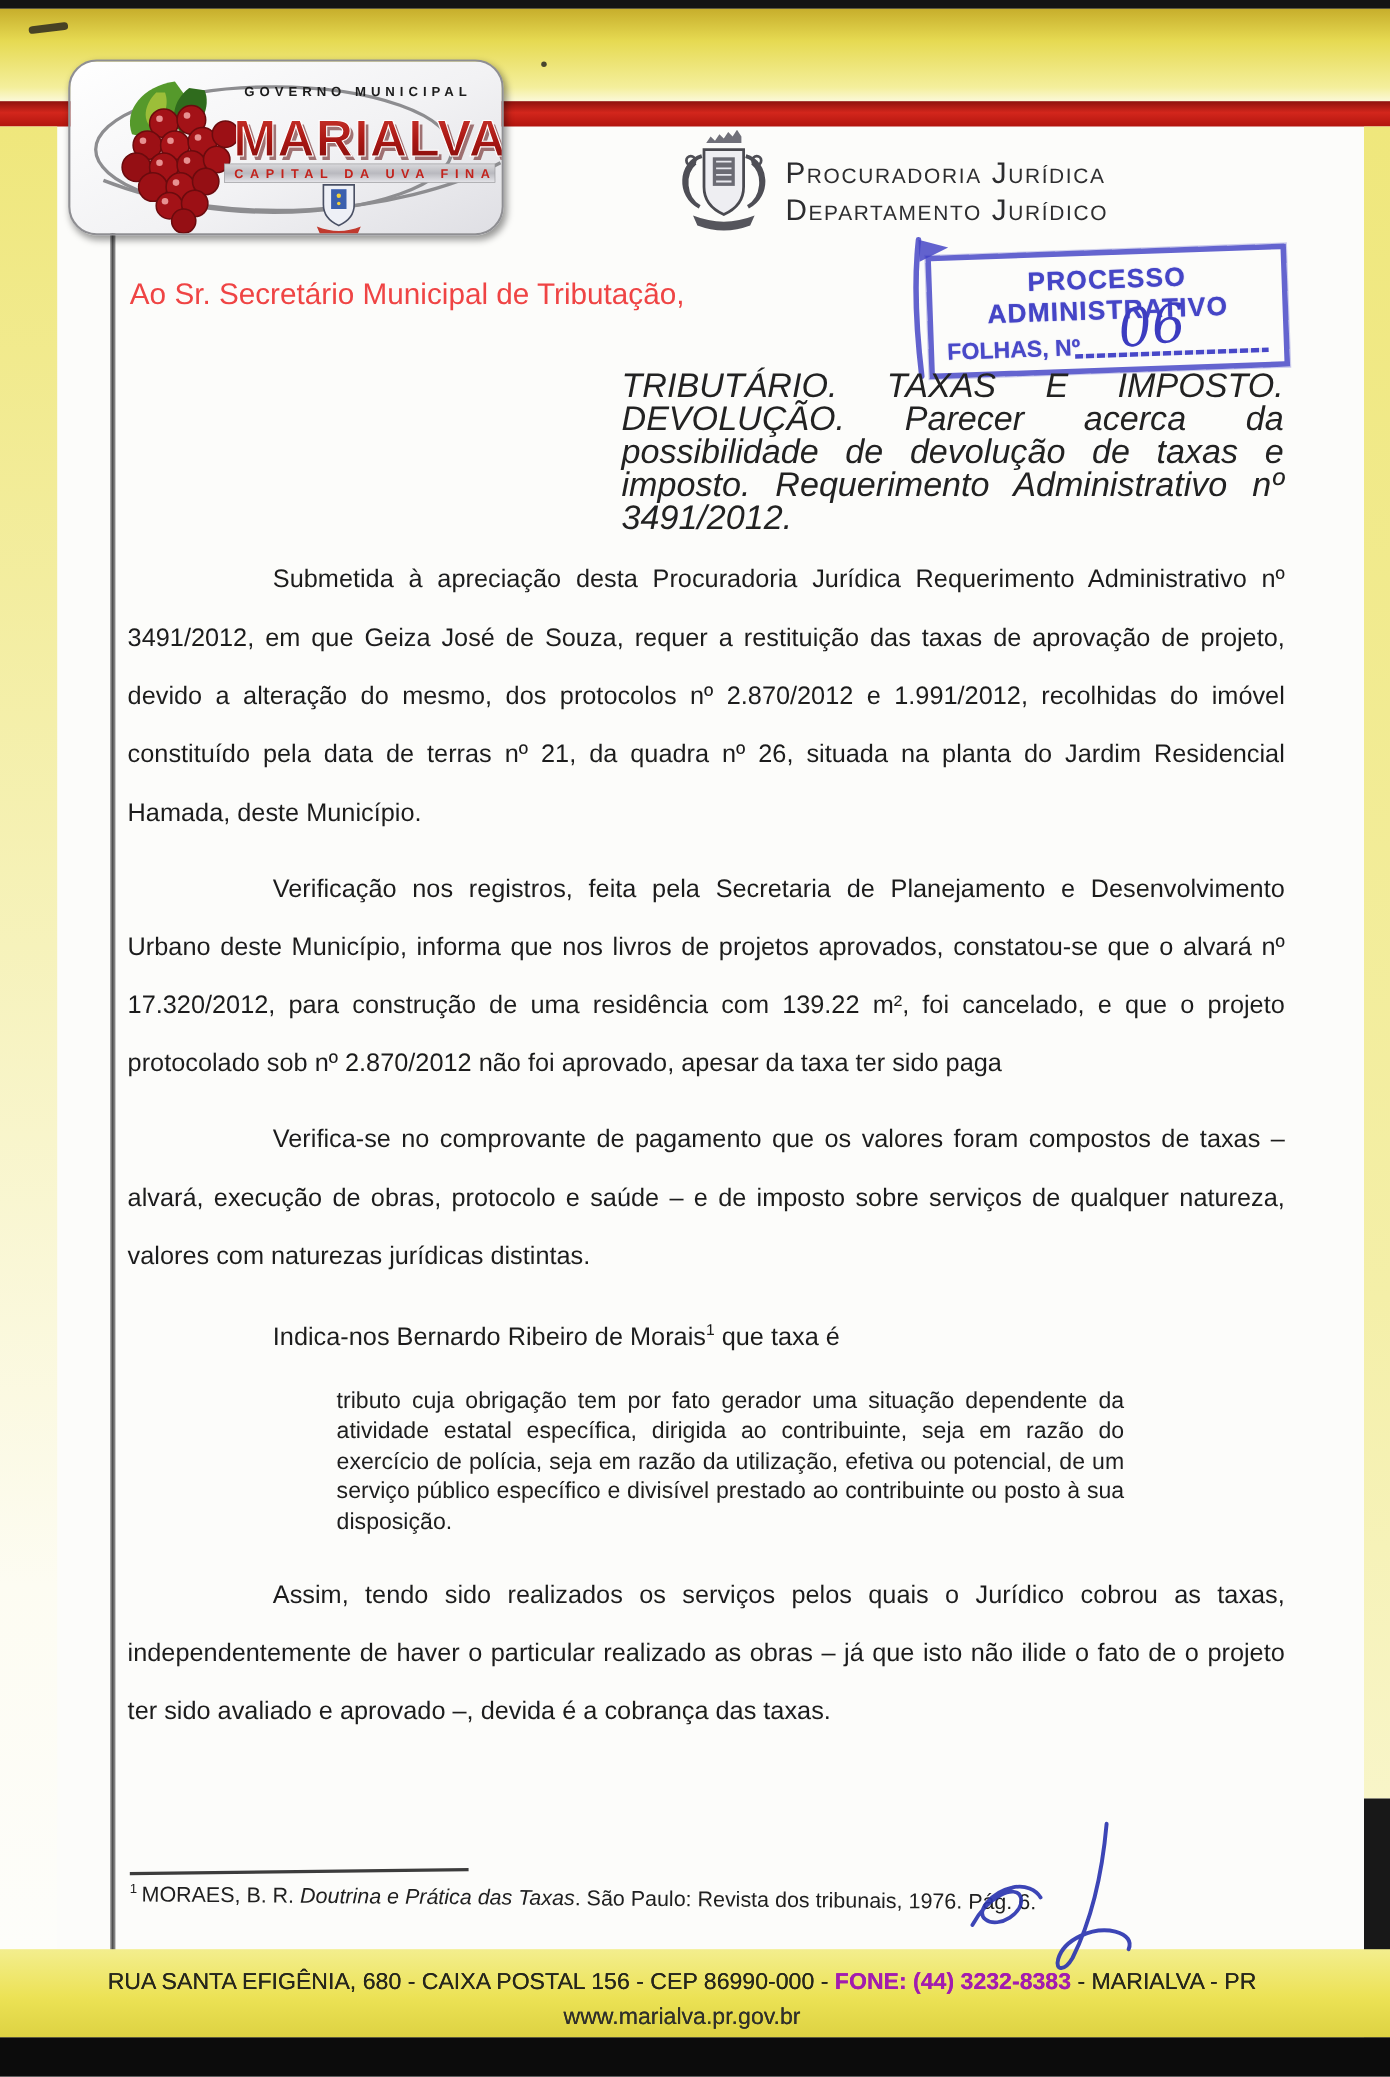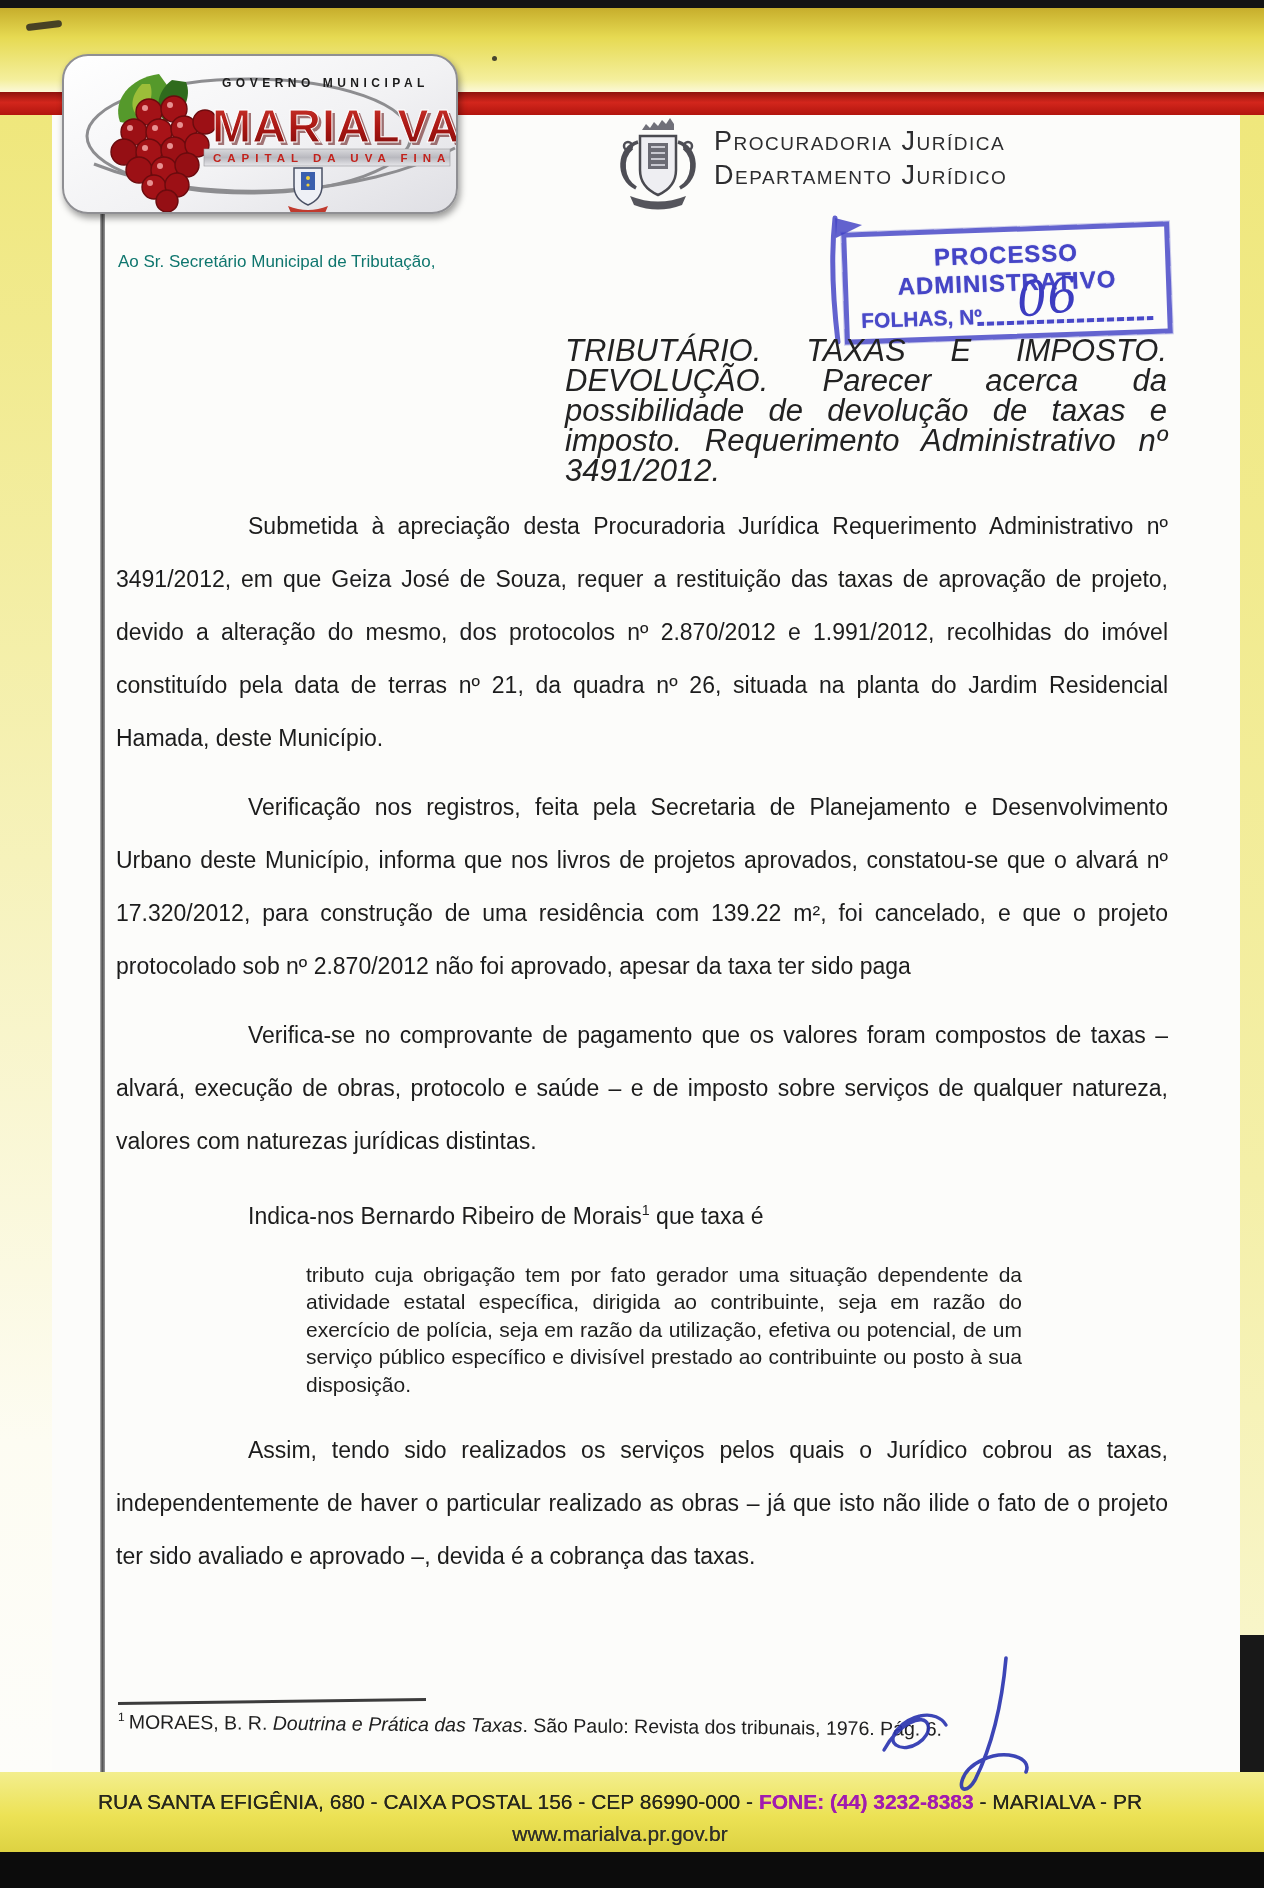--- a/index.html
+++ b/index.html
@@ -33,38 +33,38 @@
     background:linear-gradient(180deg,#8a8a8a,#474747 50%,#a5a5a5);}
 
   
   .logo-box{position:absolute;left:62px;top:54px;width:392px;height:156px;
     background:linear-gradient(155deg,#ffffff 0%,#f2f2f4 55%,#dfdfe4 100%);
     border:2px solid #8f8f93;border-radius:26px;box-shadow:2px 4px 7px rgba(0,0,0,.4);}
   .logo-box svg{position:absolute;left:0;top:0;}
 
   
   .dept-emblem{position:absolute;left:610px;top:116px;width:96px;height:96px;}
-  .dept-text{position:absolute;left:714px;top:124px;line-height:34px;}
+  .dept-text{position:absolute;left:714px;top:140px;line-height:34px;}
   .dept-line{font-variant:small-caps;font-size:27px;letter-spacing:1.5px;color:#2d2d2f;}
 
   
   .stamp{position:absolute;left:843px;top:227px;width:318px;height:102px;
     border:5px solid rgba(66,66,198,.82);transform:rotate(-2deg);box-shadow:0 0 0 1px rgba(66,66,198,.25);}
   .stamp-title{margin-top:9px;text-align:center;font-size:24px;font-weight:700;letter-spacing:1px;
     color:#4545c6;text-shadow:0 0 1px rgba(69,69,198,.8);}
   .stamp-field{position:absolute;left:12px;bottom:6px;font-size:21px;font-weight:700;color:#4949c8;
     text-shadow:0 0 1px rgba(69,69,198,.7);}
   .stamp-underline{position:absolute;left:128px;bottom:9px;width:176px;height:4px;
     background:repeating-linear-gradient(90deg,#4848c8 0 7px,rgba(72,72,200,.15) 7px 10px);}
   .stamp-value{position:absolute;left:168px;bottom:8px;font-size:48px;font-style:italic;
     font-family:"DejaVu Serif", serif;color:#3c3cc0;transform:rotate(-4deg);}
   .stamp-flag{position:absolute;left:822px;top:212px;width:44px;height:134px;}
 
   
-  .recipient{position:absolute;left:118px;top:252px;font-size:17px;color:#0f766e;}
+  .recipient{position:absolute;left:118px;top:252px;font-size:27px;color:#ef4444;}
   .subject{position:absolute;left:565px;top:336px;width:602px;text-align:justify;
     font-style:italic;font-size:31px;line-height:30px;color:#222;}
   .doc-body{position:absolute;left:116px;top:500px;width:1052px;font-size:23px;color:#1c1c1c;}
   .doc-body p.para{margin:0 0 16px;text-align:justify;line-height:53px;text-indent:132px;}
   .doc-body p.para4{margin-bottom:6px;}
   .quote{margin:18px 0 26px 190px;width:716px;font-size:21px;line-height:27.5px;
     text-align:justify;color:#1e1e1e;}
   sup{font-size:.62em;}
 
   

